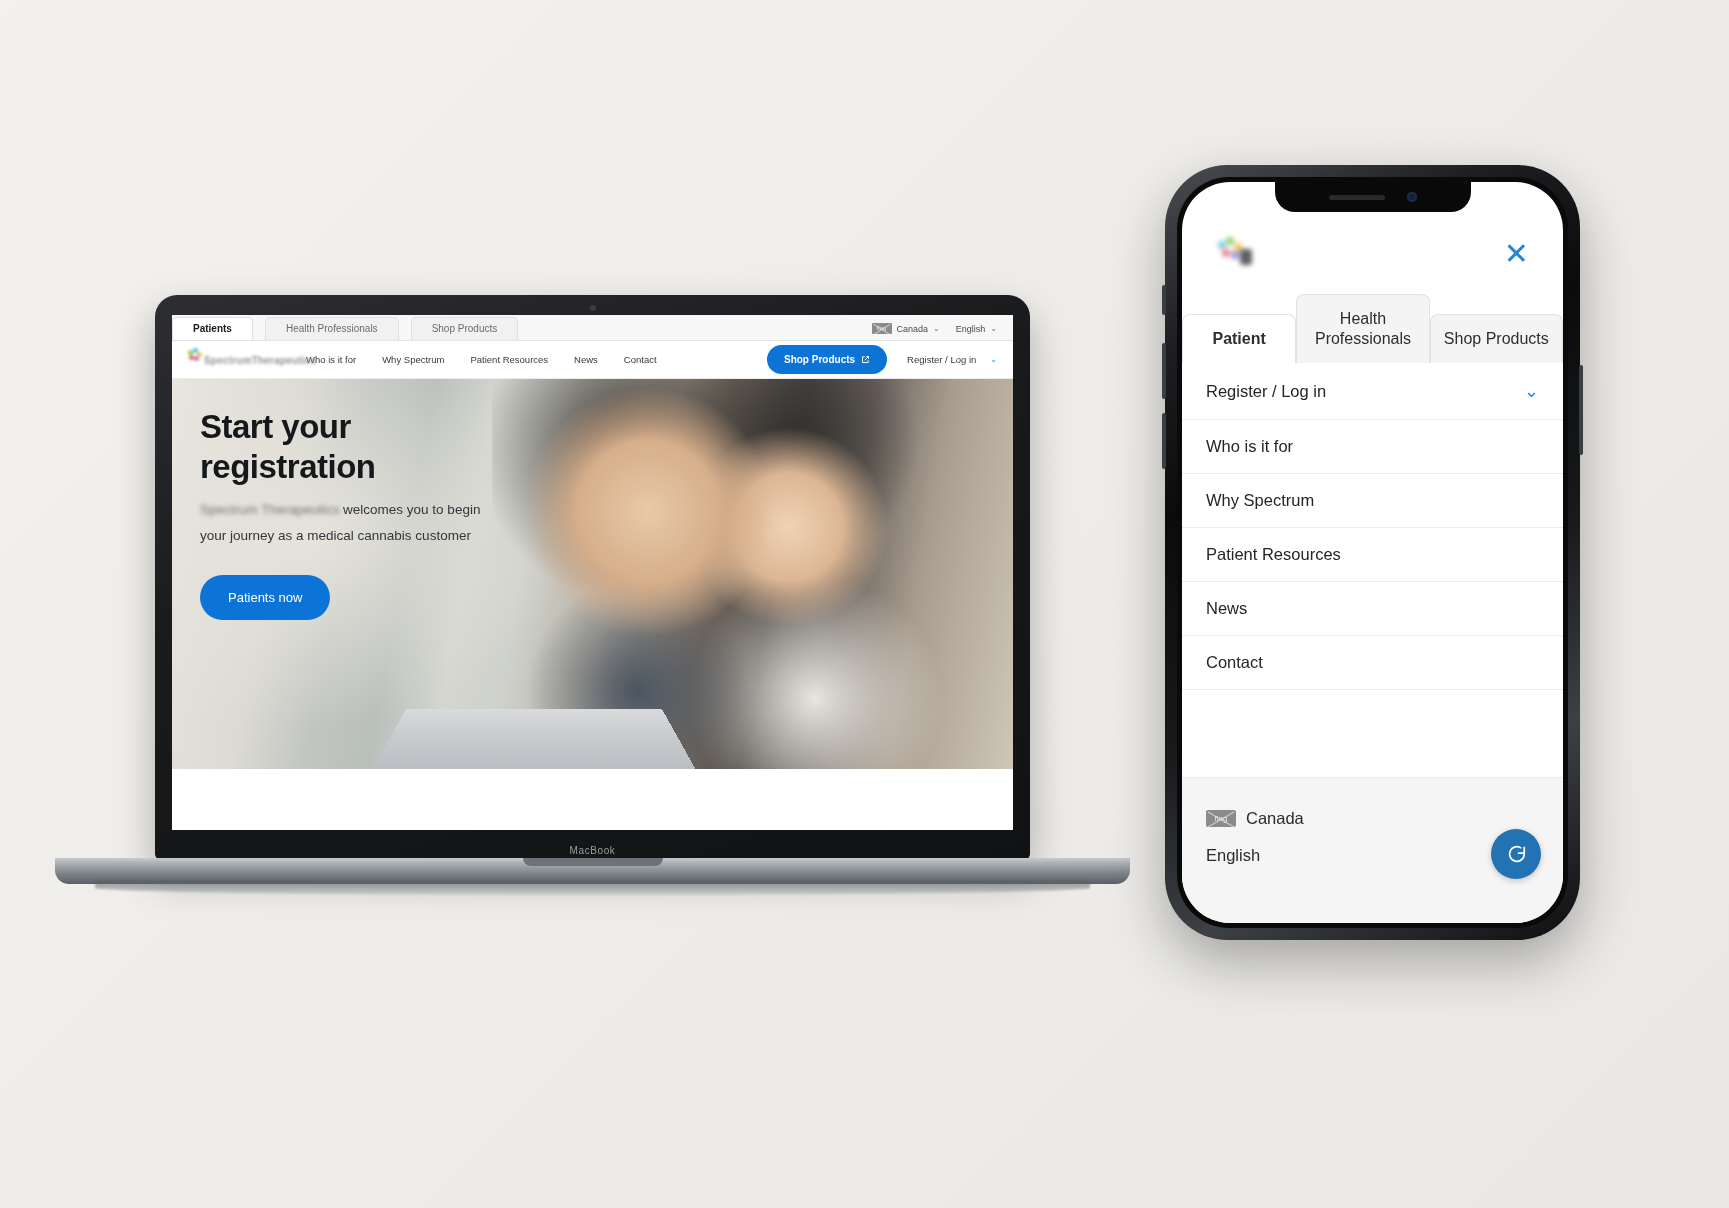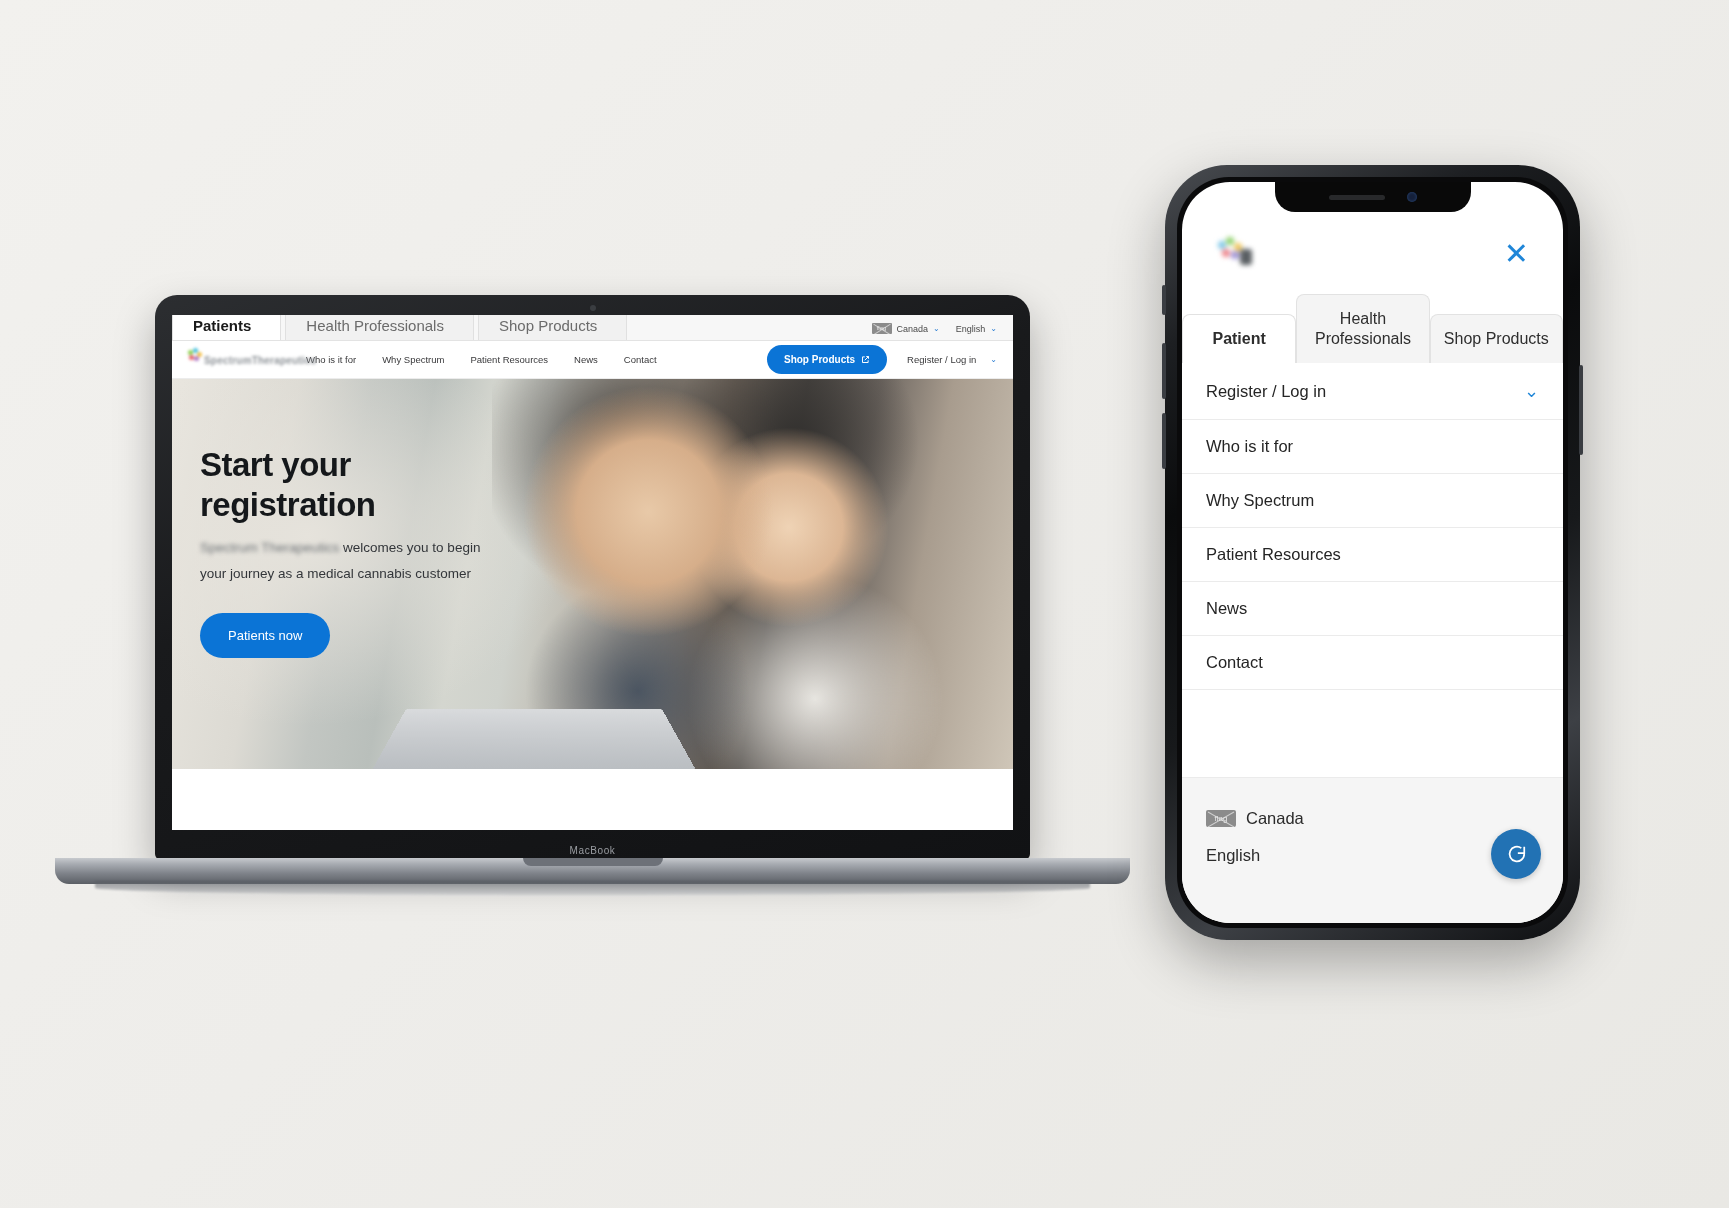--- a/index.html
+++ b/index.html
@@ -61,25 +61,25 @@
     opacity: .55; filter: blur(1px);
   }
 
   
   .tabbar {
     height: 26px; background: #f7f7f7;
     border-bottom: 1px solid #e3e3e3;
     display: flex; align-items: flex-end; position: relative;
   }
   .tabbar .tab {
-    font-size: 15px; color: #6b6b6b;
-    padding: 5px 29px 6px 20px;
+    font-size: 10px; color: #6b6b6b;
+    padding: 5px 20px 6px 20px;
     border: 1px solid #e0e0e0; border-bottom: none;
     border-radius: 5px 5px 0 0;
-    background: #f1f1f1; margin-right: 4px;
+    background: #f1f1f1; margin-right: 12px;
     white-space: nowrap;
   }
   .tabbar .tab.active {
     background: #ffffff; color: #1a1a1a; font-weight: bold;
     border-color: #e0e0e0;
   }
   .tabbar .locale {
     margin-left: auto; display: flex; align-items: center;
     gap: 16px; padding: 0 16px 6px 0; font-size: 9px; color: #4a4a4a;
   }
@@ -153,21 +153,21 @@
       radial-gradient(ellipse 34% 44% at 62% 82%, #e7e5e0 0%, rgba(231,229,224,0) 72%),
       radial-gradient(circle at 26% 18%, #3b3632 0%, rgba(59,54,50,0) 30%),
       radial-gradient(circle at 58% 16%, #32302e 0%, rgba(50,48,46,0) 28%);
   }
   .hero .laptop-prop {
     position:absolute; left:26%; bottom:-6px; width:34%; height:20%;
     background: linear-gradient(180deg,#d9dbdd,#b9bdc1);
     transform: perspective(200px) rotateX(38deg);
     border-radius: 4px;
   }
-  .hero-copy { position: relative; padding: 66px 0 0 28px; width: 330px; }
+  .hero-copy { position: relative; padding: 28px 0 0 28px; width: 330px; }
   .hero h1 {
     font-size: 33px; line-height: 1.22; color: #15181b;
     font-weight: bold; letter-spacing: -.5px;
   }
   .hero p {
     margin-top: 9px; font-size: 13.5px; line-height: 1.95; color: #33363a;
     max-width: 300px;
   }
   .hero p .blurred { filter: blur(2.3px); color:#6d7276; }
   .register-btn {

